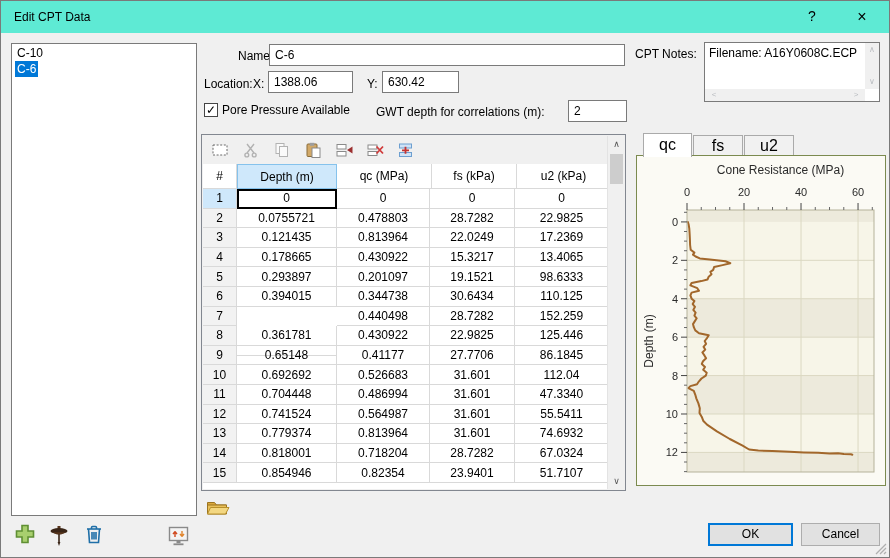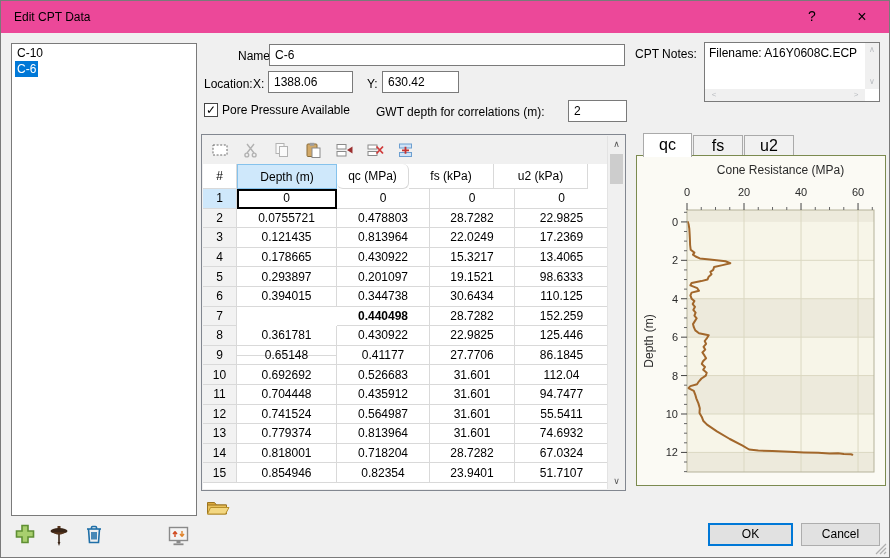--- a/index.html
+++ b/index.html
@@ -1,21 +1,21 @@
 <!DOCTYPE html>
 <html><head>
 <meta charset="utf-8">
 <style>
   * { margin:0; padding:0; box-sizing:border-box; }
   html,body { width:890px; height:558px; font-family:"Liberation Sans", sans-serif; background:#fff; }
   .window { position:absolute; left:0; top:0; width:890px; height:558px; background:#f0f0f0;
             border:1px solid #7a7a7a; overflow:hidden; font-size:12px; color:#000; }
 
   
-  .titlebar { position:absolute; left:0; top:0; width:100%; height:32px; background:#ec4899; }
+  .titlebar { position:absolute; left:0; top:0; width:100%; height:32px; background:#5eead4; }
   .title { position:absolute; left:13px; top:0; line-height:32px; font-size:12px; }
   .tb-btn { position:absolute; top:0; width:44px; height:31px; text-align:center; line-height:31px;
             font-size:14px; cursor:default; }
   .tb-help { left:789px; }
   .tb-close { left:839px; font-size:16px; }
 
   
   .listbox { position:absolute; left:10px; top:42px; width:186px; height:473px; background:#fff;
              border:1px solid #7a7a7a; padding:1px 0; overflow:hidden; }
   .list-item { padding:0 3px; height:16px; line-height:16px; white-space:nowrap; }
@@ -201,21 +201,21 @@
           <rect x="1.5" y="2" width="12" height="4" fill="#cfe3f7" stroke="#6d9fd0"></rect>
           <rect x="1.5" y="10.5" width="12" height="4" fill="#cfe3f7" stroke="#6d9fd0"></rect>
           <path d="M7.5 4.8v7M4 8.3h7" stroke="#c23333" stroke-width="1.8" fill="none"></path>
         </svg>
       </div>
     </div>
     <div class="grid" id="grid">
         <div class="grow" style="height: 25px;">
           <div class="gcell hcell" style="width: 34px;">#</div>
           <div class="gcell hcell hl" style="width: 100px;">Depth (m)</div>
-          <div class="gcell hcell" style="width: 72px; border-radius: 6px;">qc (MPa)</div>
+          <div class="gcell hcell" style="width: 95px;">qc (MPa)</div>
           <div class="gcell hcell" style="width: 85px;">fs (kPa)</div>
           <div class="gcell hcell" style="width: 94px;">u2 (kPa)</div>
         </div>
         <div class="grow" style="height: 19.6px;">
           <div class="gcell rownum hl" style="width: 34px;">1</div>
           <div class="gcell active-cell" style="width: 100px;">0</div>
           <div class="gcell" style="width: 93px;">0</div>
           <div class="gcell" style="width: 85px;">0</div>
           <div class="gcell" style="width: 94px;">0</div>
         </div>
@@ -250,21 +250,21 @@
         <div class="grow" style="height: 19.6px;">
           <div class="gcell rownum" style="width: 34px;">6</div>
           <div class="gcell" style="width: 100px;">0.394015</div>
           <div class="gcell" style="width: 93px;">0.344738</div>
           <div class="gcell" style="width: 85px;">30.6434</div>
           <div class="gcell" style="width: 94px;">110.125</div>
         </div>
         <div class="grow" style="height: 19.6px;">
           <div class="gcell rownum" style="width: 34px;">7</div>
           <div class="gcell" style="width: 100px; margin-top: 48px;">0.486769</div>
-          <div class="gcell" style="width: 93px; font-weight: bold;">0.440498</div>
+          <div class="gcell" style="width: 93px;">0.440498</div>
           <div class="gcell" style="width: 85px;">28.7282</div>
           <div class="gcell" style="width: 94px;">152.259</div>
         </div>
         <div class="grow" style="height: 19.6px;">
           <div class="gcell rownum" style="width: 34px;">8</div>
           <div class="gcell" style="width: 100px;">0.361781</div>
           <div class="gcell" style="width: 93px;">0.430922</div>
           <div class="gcell" style="width: 85px;">22.9825</div>
           <div class="gcell" style="width: 94px;">125.446</div>
         </div>
@@ -278,23 +278,23 @@
         <div class="grow" style="height: 19.6px;">
           <div class="gcell rownum" style="width: 34px;">10</div>
           <div class="gcell" style="width: 100px;">0.692692</div>
           <div class="gcell" style="width: 93px;">0.526683</div>
           <div class="gcell" style="width: 85px;">31.601</div>
           <div class="gcell" style="width: 94px;">112.04</div>
         </div>
         <div class="grow" style="height: 19.6px;">
           <div class="gcell rownum" style="width: 34px;">11</div>
           <div class="gcell" style="width: 100px;">0.704448</div>
-          <div class="gcell" style="width: 93px;">0.435912</div>
+          <div class="gcell" style="width: 93px;">0.486994</div>
           <div class="gcell" style="width: 85px;">31.601</div>
-          <div class="gcell" style="width: 94px;">94.7477</div>
+          <div class="gcell" style="width: 94px;">47.3340</div>
         </div>
         <div class="grow" style="height: 19.6px;">
           <div class="gcell rownum" style="width: 34px;">12</div>
           <div class="gcell" style="width: 100px;">0.741524</div>
           <div class="gcell" style="width: 93px;">0.564987</div>
           <div class="gcell" style="width: 85px;">31.601</div>
           <div class="gcell" style="width: 94px;">55.5411</div>
         </div>
         <div class="grow" style="height: 19.6px;">
           <div class="gcell rownum" style="width: 34px;">13</div>

